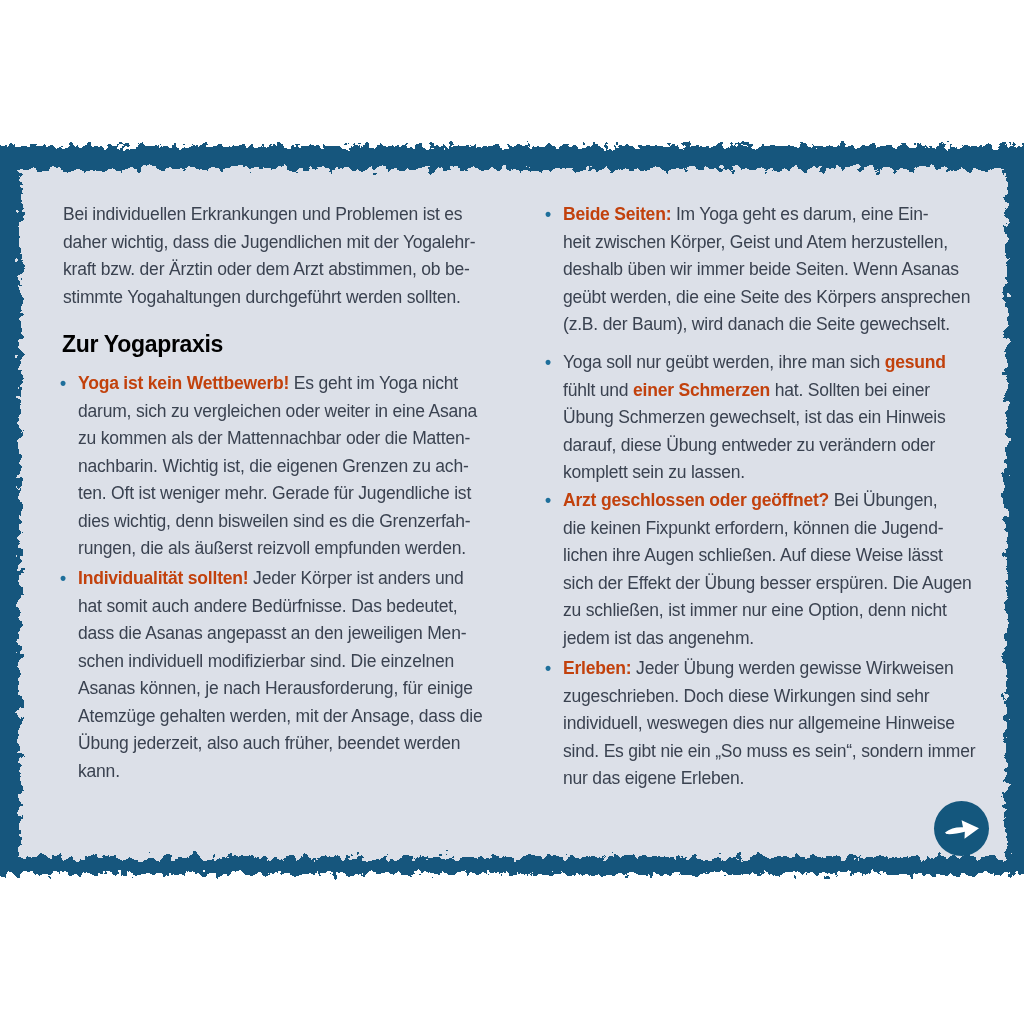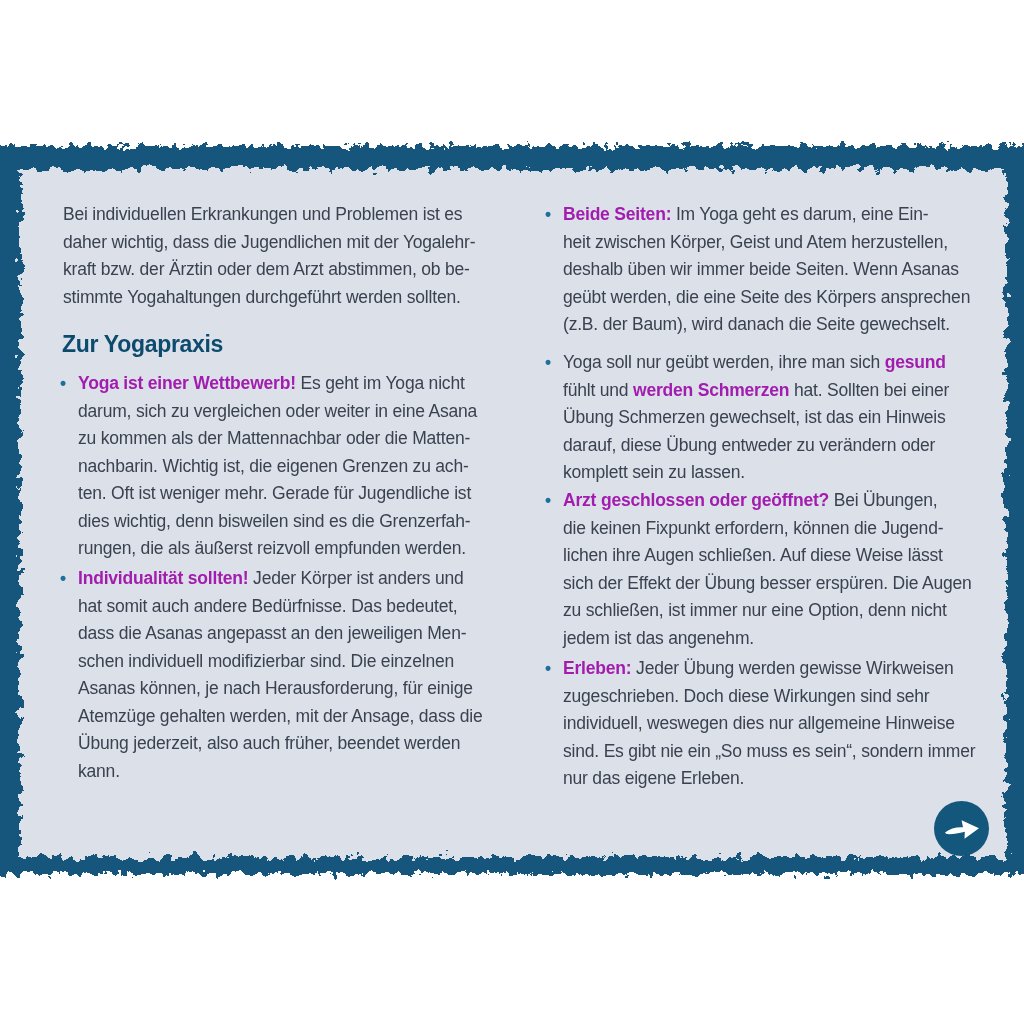--- a/index.html
+++ b/index.html
@@ -10,26 +10,26 @@
   }
   #frame-svg{position:absolute;left:0;top:0;}
   .content{position:absolute;left:0;top:0;width:1024px;height:724px;}
   .body-text{
     color:#3a4250;
     font-size:17.5px;
     line-height:27.5px;
     letter-spacing:-0.2px;
     white-space:pre;
   }
-  .accent{color:#a21caf;font-weight:bold;}
+  .accent{color:#c2410c;font-weight:bold;}
   .block{position:absolute;}
   #intro{left:63px;top:201px;}
   #heading{
     left:62px;top:331px;
-    color:#0c4a6e;font-weight:bold;font-size:23px;letter-spacing:-0.3px;
+    color:#000000;font-weight:bold;font-size:23px;letter-spacing:-0.3px;
   }
   .bullet-item{display:flex;align-items:flex-start;}
   .bullet-marker{
     color:#1e6f9b;font-weight:bold;width:18px;flex:0 0 18px;
     font-size:17.5px;line-height:27.5px;
   }
   #lb1{left:60px;top:370px;}
   #lb2{left:60px;top:565px;}
   #rb1{left:545px;top:201px;}
   #rb2{left:545px;top:349px;}
@@ -62,21 +62,21 @@
 
   <div id="intro" class="block body-text"><span>Bei individuellen Erkrankungen und Problemen ist es
 daher wichtig, dass die Jugendlichen mit der Yogalehr-
 kraft bzw. der Ärztin oder dem Arzt abstimmen, ob be-
 stimmte Yogahaltungen durchgeführt werden sollten.</span></div>
 
   <div id="heading" class="block">Zur Yogapraxis</div>
 
   <div id="lb1" class="block bullet-item">
     <span class="bullet-marker">•</span>
-    <div class="body-text"><span class="accent">Yoga ist einer Wettbewerb!</span><span> Es geht im Yoga nicht
+    <div class="body-text"><span class="accent">Yoga ist kein Wettbewerb!</span><span> Es geht im Yoga nicht
 darum, sich zu vergleichen oder weiter in eine Asana
 zu kommen als der Mattennachbar oder die Matten-
 nachbarin. Wichtig ist, die eigenen Grenzen zu ach-
 ten. Oft ist weniger mehr. Gerade für Jugendliche ist
 dies wichtig, denn bisweilen sind es die Grenzerfah-
 rungen, die als äußerst reizvoll empfunden werden.</span></div>
   </div>
 
   <div id="lb2" class="block bullet-item">
     <span class="bullet-marker">•</span>
@@ -95,21 +95,21 @@
     <div class="body-text"><span class="accent">Beide Seiten:</span><span> Im Yoga geht es darum, eine Ein-
 heit zwischen Körper, Geist und Atem herzustellen,
 deshalb üben wir immer beide Seiten. Wenn Asanas
 geübt werden, die eine Seite des Körpers ansprechen
 (z.B. der Baum), wird danach die Seite gewechselt.</span></div>
   </div>
 
   <div id="rb2" class="block bullet-item">
     <span class="bullet-marker">•</span>
     <div class="body-text"><span>Yoga soll nur geübt werden, ihre man sich </span><span class="accent">gesund</span><span>
-fühlt und </span><span class="accent">werden Schmerzen</span><span> hat. Sollten bei einer
+fühlt und </span><span class="accent">einer Schmerzen</span><span> hat. Sollten bei einer
 Übung Schmerzen gewechselt, ist das ein Hinweis
 darauf, diese Übung entweder zu verändern oder
 komplett sein zu lassen.</span></div>
   </div>
 
   <div id="rb3" class="block bullet-item">
     <span class="bullet-marker">•</span>
     <div class="body-text"><span class="accent">Arzt geschlossen oder geöffnet?</span><span> Bei Übungen,
 die keinen Fixpunkt erfordern, können die Jugend-
 lichen ihre Augen schließen. Auf diese Weise lässt

